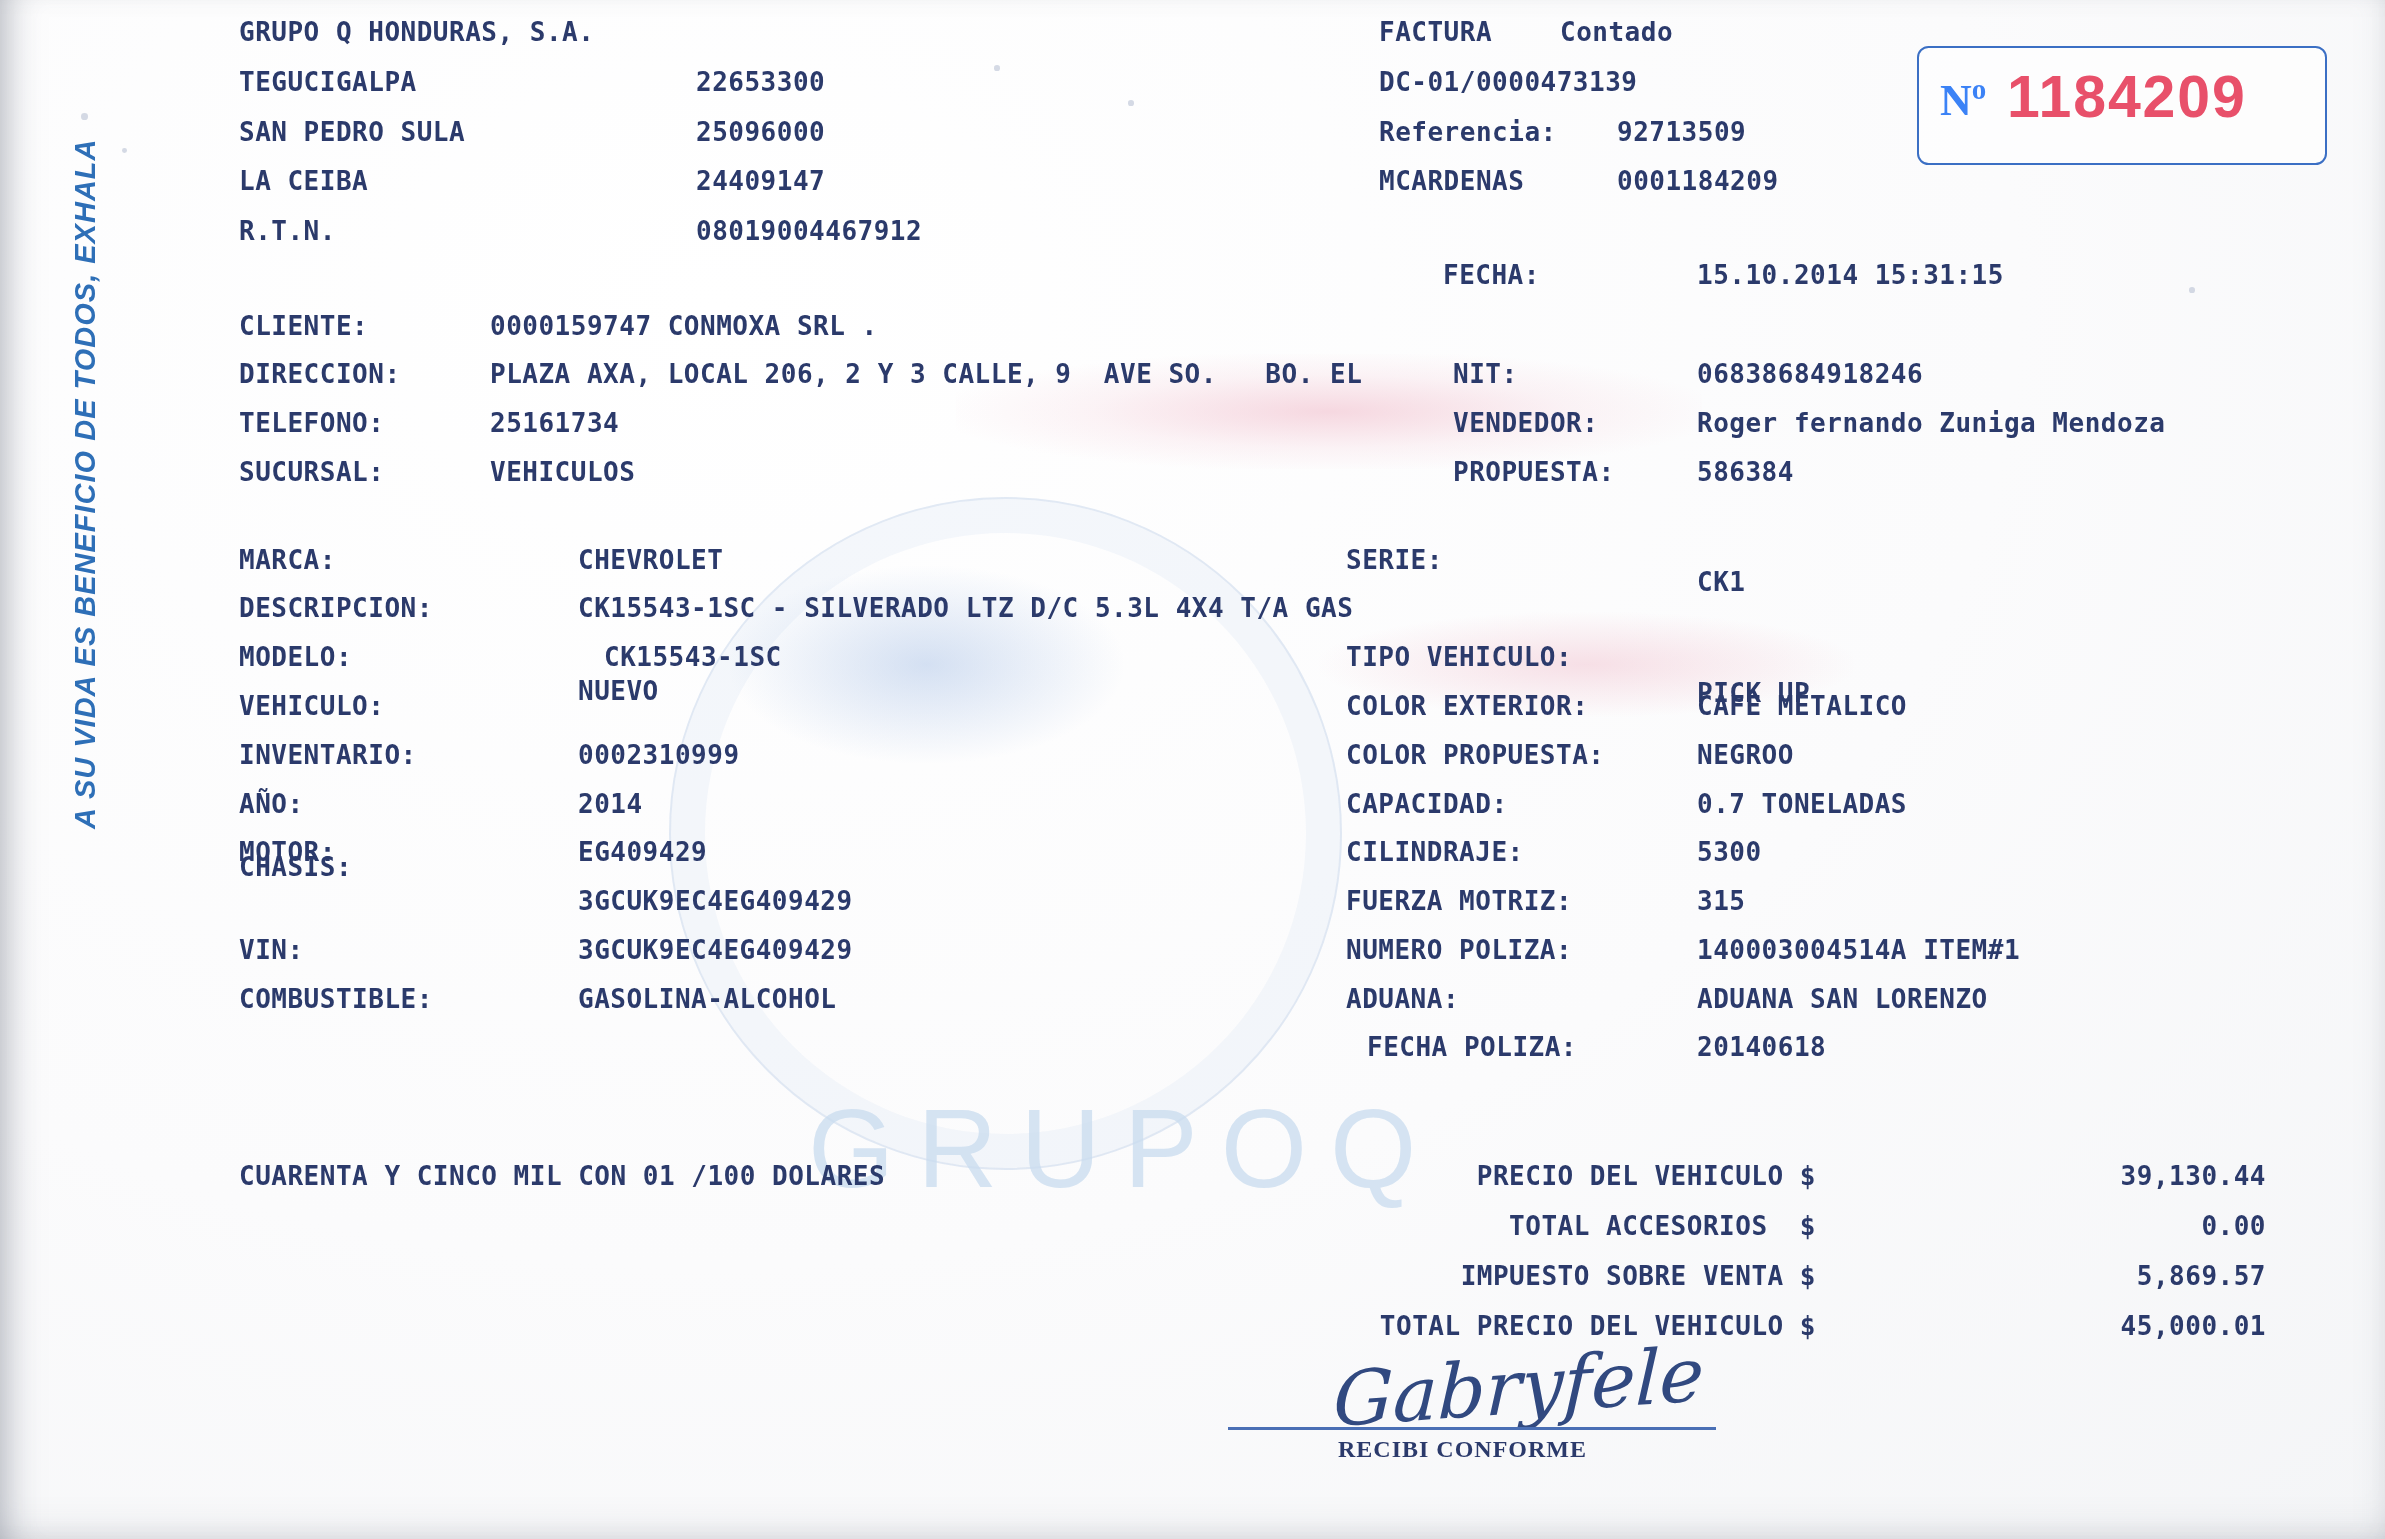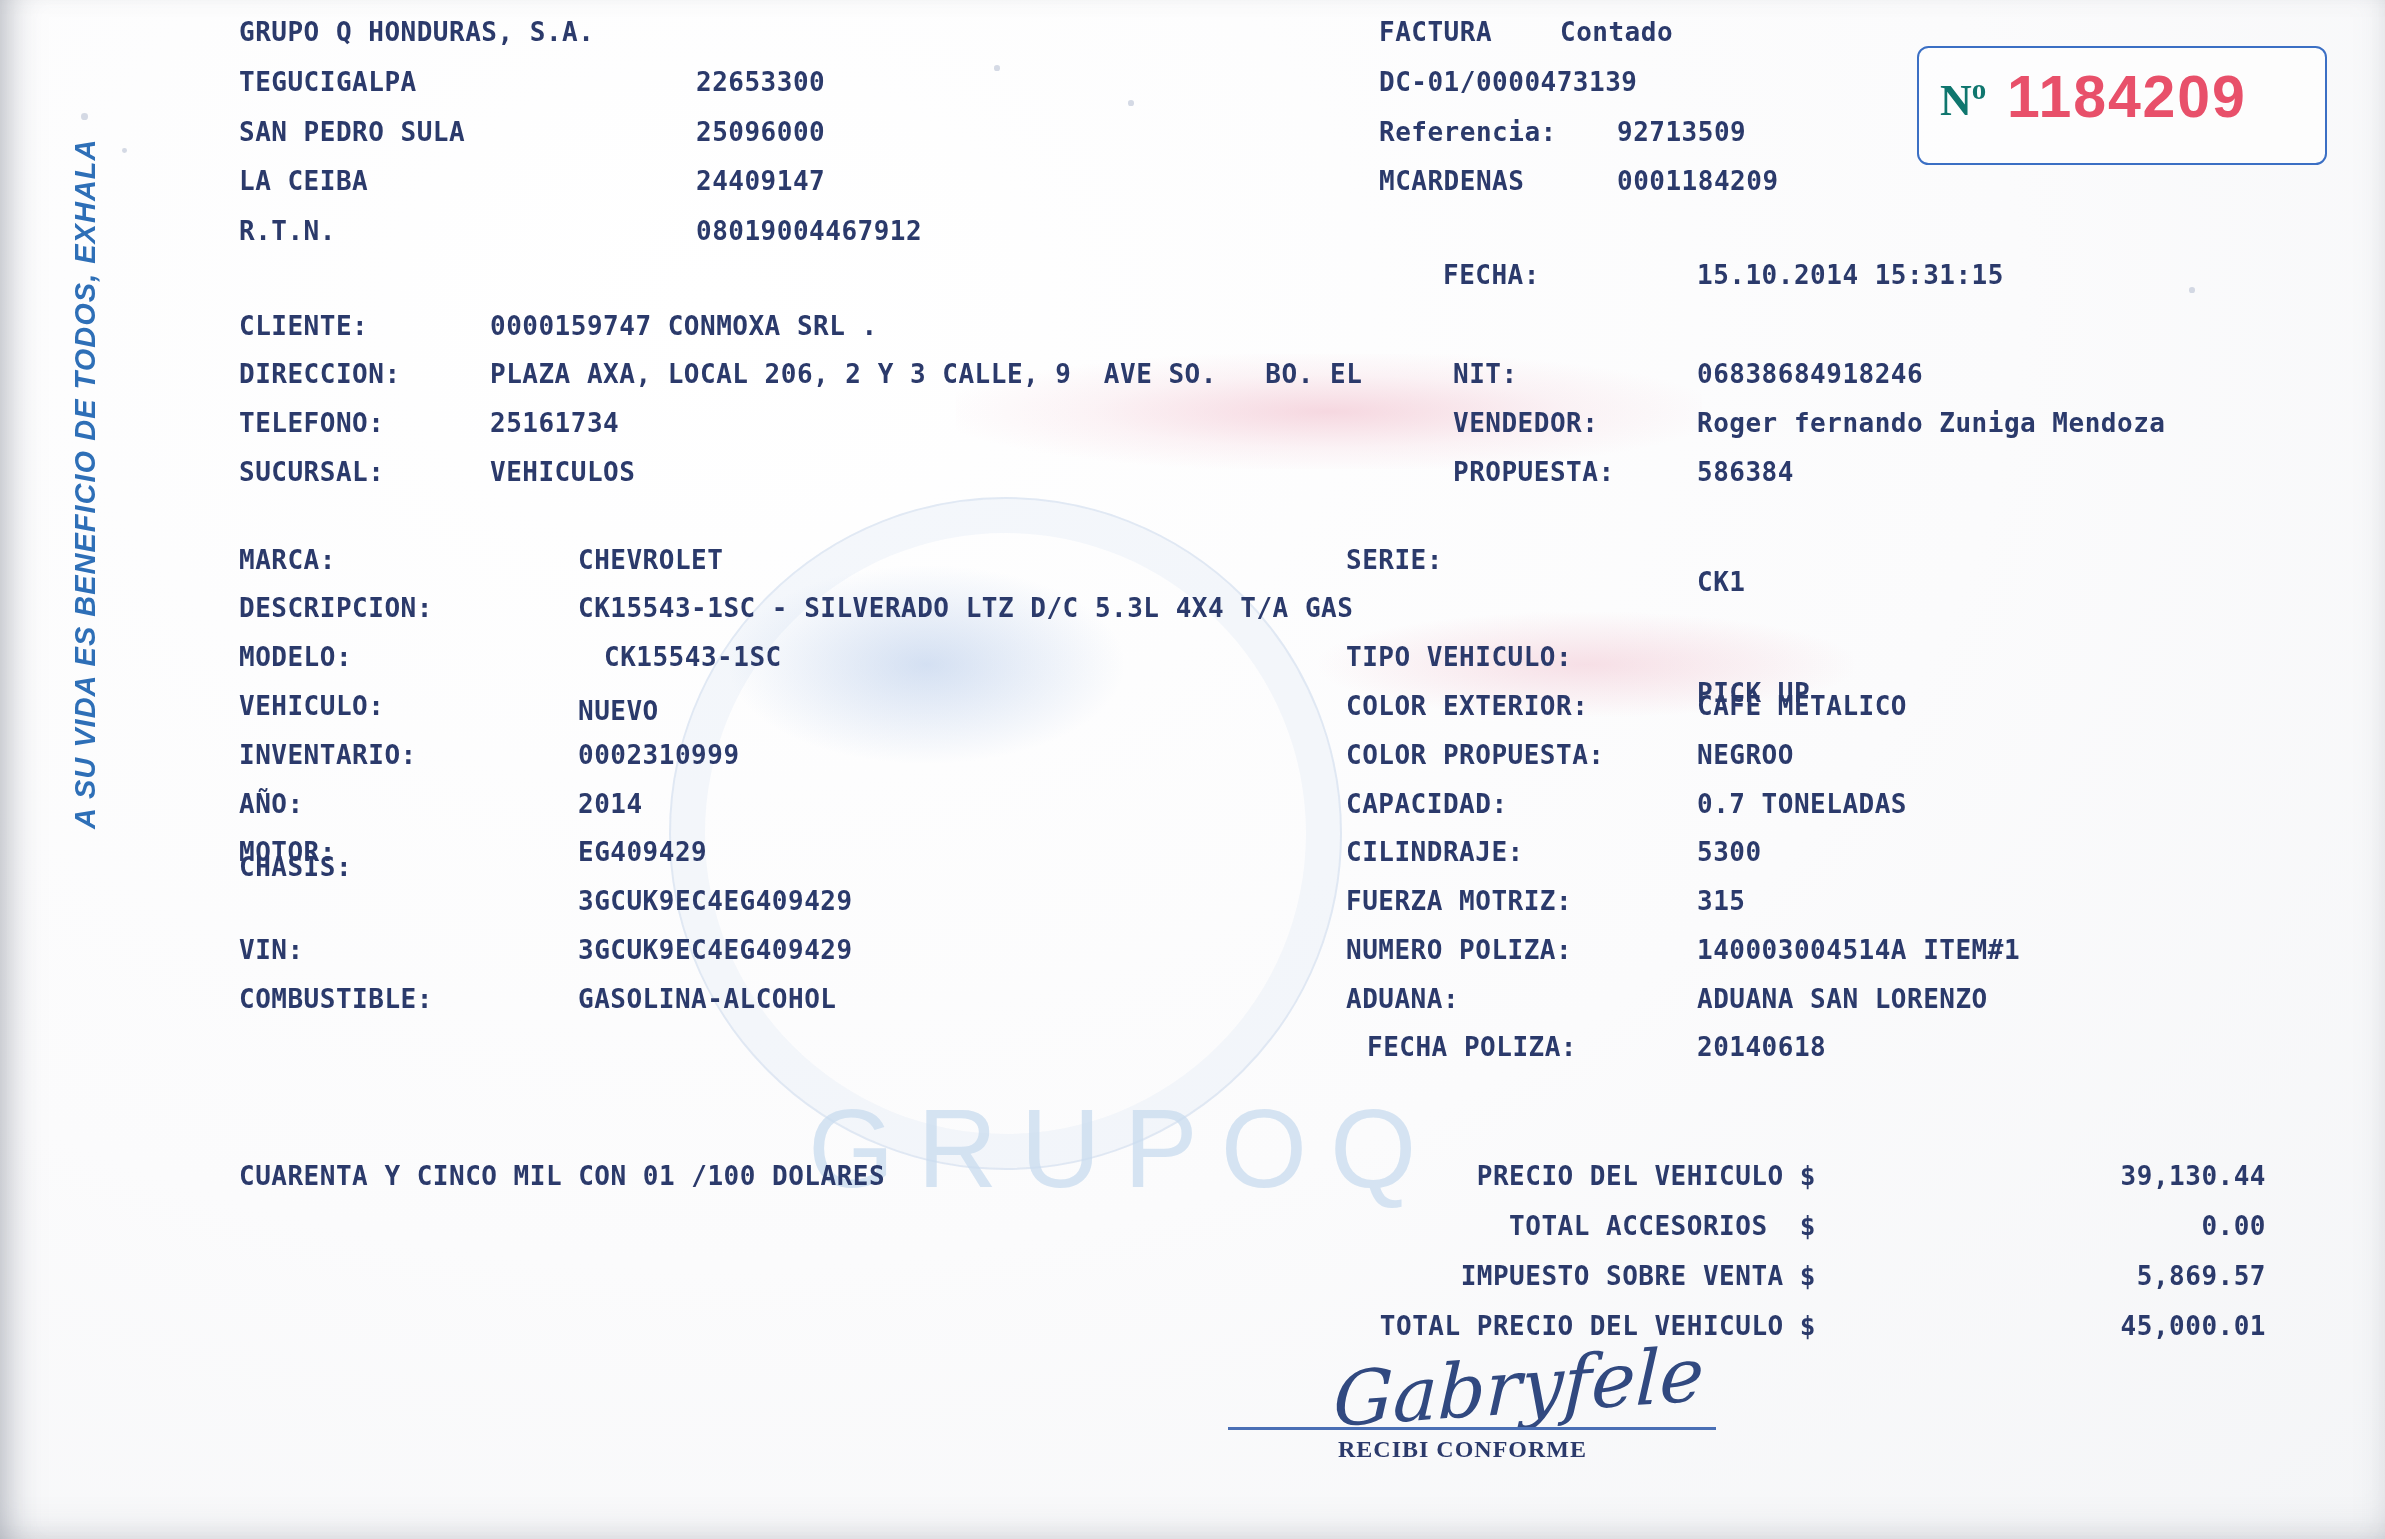--- a/index.html
+++ b/index.html
@@ -115,21 +115,21 @@
     border-radius: 11.5px;
     background: rgba(255,255,255,0.6);
   }
   #num-box .n-sup {
     position: absolute;
     left: 21px;
     top: 25px;
     font-family: "Liberation Serif", serif;
     font-weight: 700;
     font-size: 44px;
-    color: #0f766e;
+    color: #3b82f6;
   }
   #num-box .n-val {
     position: absolute;
     left: 88px;
     top: 15.3px;
     font-family: "Liberation Sans", sans-serif;
     font-weight: 700;
     font-size: 59px;
     color: #e8506a;
     letter-spacing: 1.9px;
@@ -251,21 +251,21 @@
   <div class="row ink lbl" style="left:239px; top:545px;">MARCA:</div>
   <div class="row ink val" style="left:578px; top:545px;">CHEVROLET</div>
 
   <div class="row ink lbl" style="left:239px; top:593px;">DESCRIPCION:</div>
   <div class="row ink val" style="left:578px; top:593px;">CK15543-1SC - SILVERADO LTZ D/C 5.3L 4X4 T/A GAS</div>
 
   <div class="row ink lbl" style="left:239px; top:642px;">MODELO:</div>
   <div class="row ink val" style="left:604px; top:642px;">CK15543-1SC</div>
 
   <div class="row ink lbl" style="left:239px; top:691px;">VEHICULO:</div>
-  <div class="row ink val" style="left:578px; top:696px;">NUEVO</div>
+  <div class="row ink val" style="left:578px; top:676px;">NUEVO</div>
 
   <div class="row ink lbl" style="left:239px; top:740px;">INVENTARIO:</div>
   <div class="row ink val" style="left:578px; top:740px;">0002310999</div>
 
   <div class="row ink lbl" style="left:239px; top:789px;">AÑO:</div>
   <div class="row ink val" style="left:578px; top:789px;">2014</div>
 
   <div class="row ink lbl" style="left:239px; top:837px;">MOTOR:</div>
   <div class="row ink val" style="left:578px; top:837px;">EG409429</div>
 

